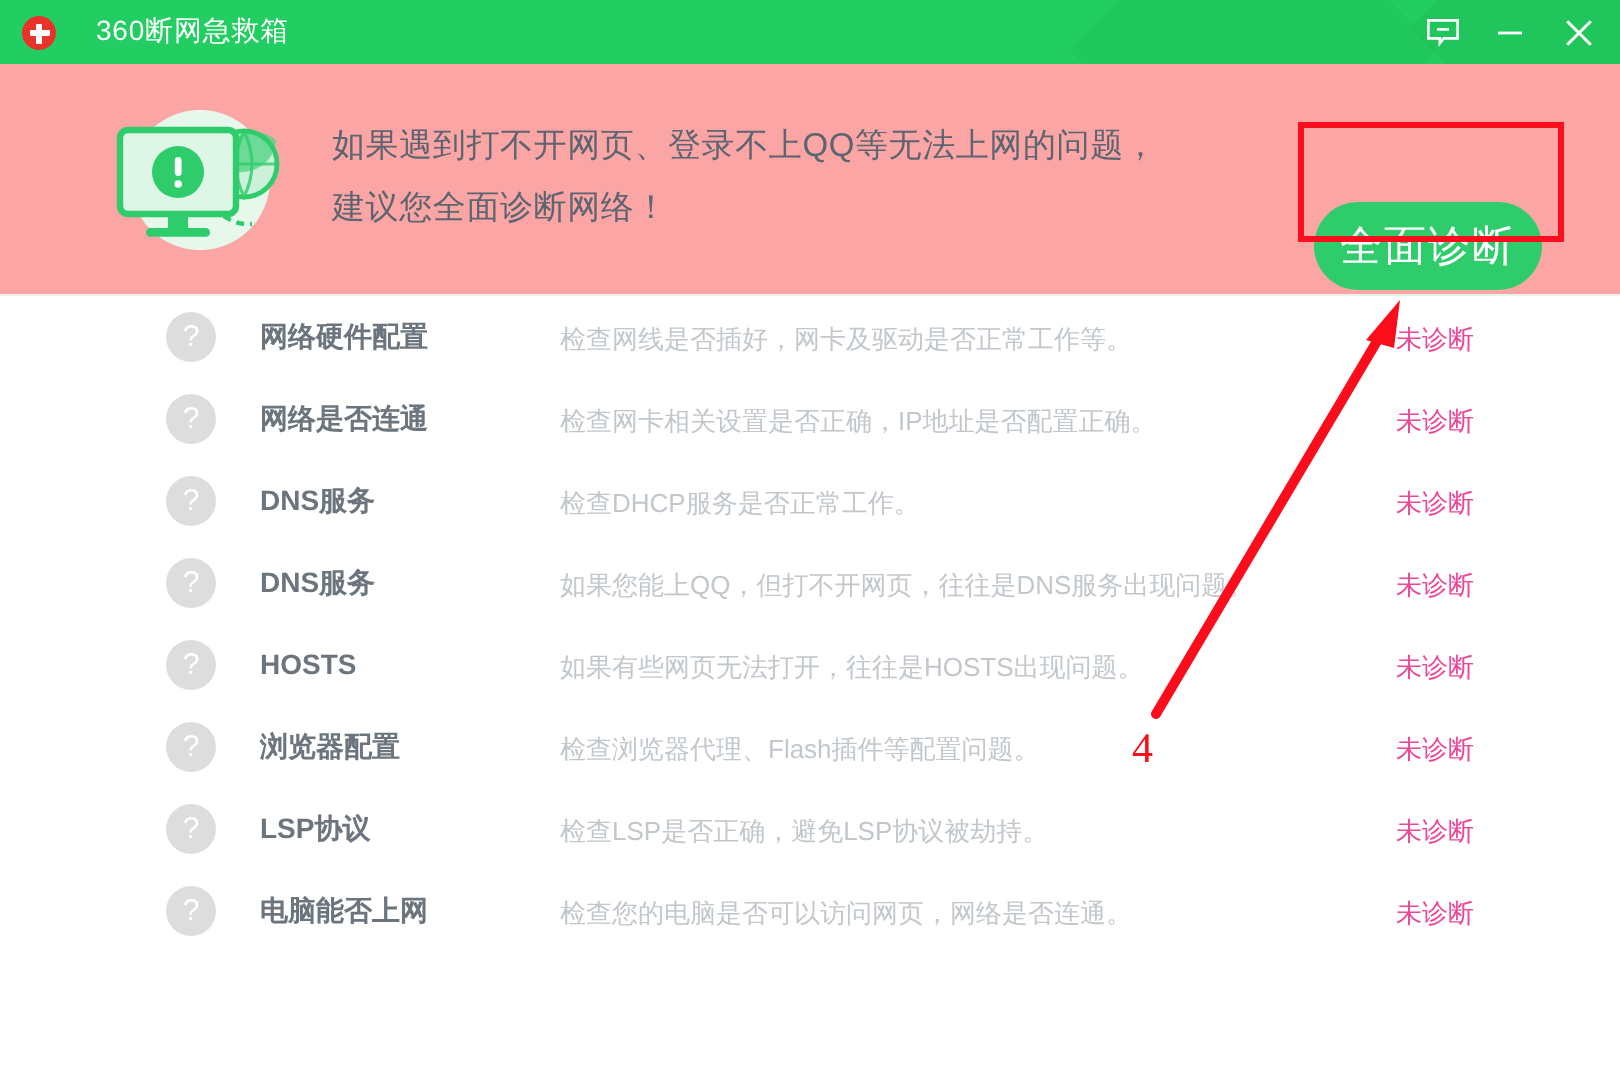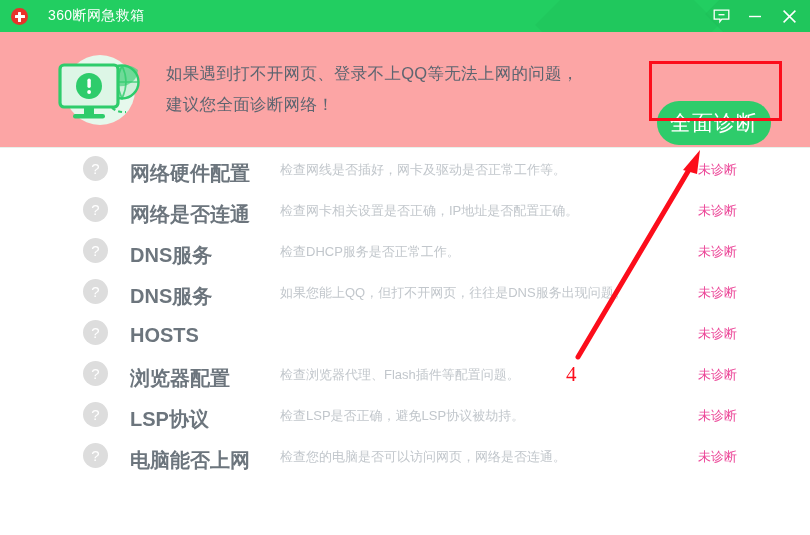--- a/index.html
+++ b/index.html
@@ -165,21 +165,21 @@
     color: #ffffff;
     font-size: 15px;
     line-height: 25px;
     text-align: center;
     font-weight: normal;
   }
   .row-title {
     position: absolute;
     left: 130px;
     top: 12px;
-    font-size: 20px;
+    font-size: 14px;
     font-weight: bold;
     color: #6c757d;
     white-space: nowrap;
   }
   .row-desc {
     position: absolute;
     left: 280px;
     top: 13px;
     font-size: 13px;
     color: #c2c7cc;
@@ -307,20 +307,21 @@
     <div class="row">
       <div class="q-icon">?</div>
       <div class="row-title">DNS服务</div>
       <div class="row-desc">如果您能上QQ，但打不开网页，往往是DNS服务出现问题。</div>
       <div class="row-status">未诊断</div>
     </div>
 
     <div class="row">
       <div class="q-icon">?</div>
       <div class="row-title">HOSTS</div>
+      <div class="row-desc">如果有些网页无法打开，往往是HOSTS出现问题。</div>
       <div class="row-status">未诊断</div>
     </div>
 
     <div class="row">
       <div class="q-icon">?</div>
       <div class="row-title">浏览器配置</div>
       <div class="row-desc">检查浏览器代理、Flash插件等配置问题。</div>
       <div class="row-status">未诊断</div>
     </div>
 

